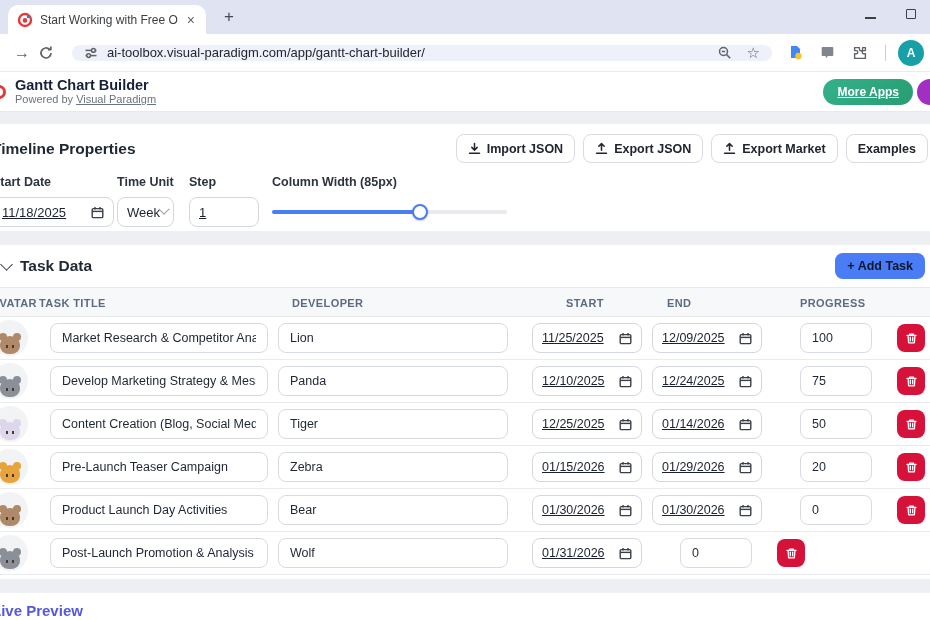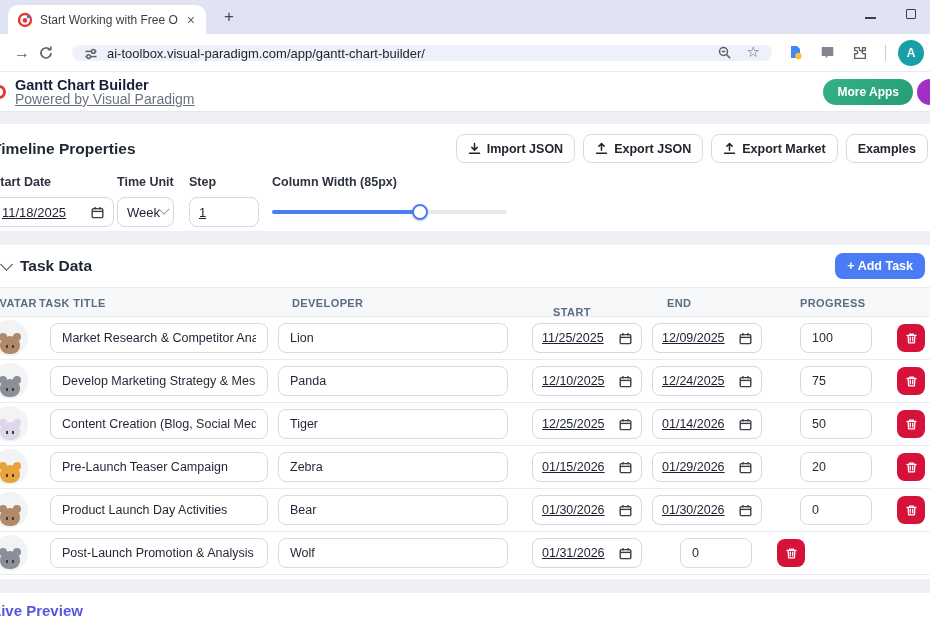--- a/index.html
+++ b/index.html
@@ -16,42 +16,42 @@
   .newtab { position:absolute; left:218px; top:7px; width:22px; height:22px; font-size:17px;
     color:#454b52; text-align:center; line-height:20px; }
   .wincontrols { position:absolute; right:14px; top:9px; display:flex; gap:30px; align-items:center; }
   .win-min { width:11px; height:2px; background:#3c4043; margin-top:7px; }
   .win-max { width:10px; height:10px; border:1.6px solid #3c4043; border-radius:1px; }
 
   .toolbar { height:38px; background:#fff; display:flex; align-items:center; border-bottom:1px solid #e9ebf1; }
   .nav-ic { color:#5f6368; display:flex; align-items:center; justify-content:center; width:24px; }
   .nav-forward { margin-left:10px; font-size:16px; }
   .url-pill { margin-left:14px; width:700px; height:16px; background:#eef1f9; border-radius:15px;
-    display:flex; align-items:flex-end; padding:0 12px; }
+    display:flex; align-items:center; padding:0 12px; }
   .url-text { font-size:13px; color:#23262b; margin-left:9px; flex:1; white-space:nowrap; overflow:hidden; }
   .pill-ic { display:flex; align-items:center; margin-left:14px; color:#5f6368; }
   .star-glyph { font-size:15px; color:#5f6368; }
   .ext-icons { display:flex; align-items:center; margin-left:16px; gap:17px; }
   .vsep { width:1px; height:16px; background:#c6cbe0; margin-left:17px; }
   .profile-avatar { width:26px; height:26px; border-radius:50%; background:#18a0a8; color:#fff;
     font-size:12px; font-weight:700; display:flex; align-items:center; justify-content:center; margin-left:12px; }
 
   
   .app { position:relative; left:-8px; width:938px; }
 
   .app-header { height:40px; background:#fff; border-bottom:1px solid #e7e9ee; display:flex;
     align-items:center; position:relative; }
   .vp-logo { width:14px; height:14px; border-radius:50%; border:3px solid #e53935; flex:0 0 14px; }
   .hgroup { margin-left:9px; }
   .app-title { font-size:14.5px; font-weight:700; color:#17203a; line-height:16px; }
-  .powered { font-size:14px; color:#6b7280; line-height:13px;text-decoration:underline; }
+  .powered { font-size:11px; color:#6b7280; line-height:13px; }
   .powered a { color:#6b7280; }
   .more-apps { position:absolute; right:17px; top:7px; height:26px; padding:0 14px; border:none;
     border-radius:13px; background:linear-gradient(135deg,#35b18b,#279d72); color:#fff; font-size:12px;
-    font-weight:700; font-family:inherit; }
+    font-weight:700; font-family:inherit;text-decoration:underline; }
   .purple-avatar { position:absolute; left:925px; top:7px; width:26px; height:26px; border-radius:50%;
     background:#a12fc4; }
 
   .band { background:#edeff3; }
   .band-1 { height:12px; } .band-2 { height:14px; } .band-3 { height:14px; }
 
   
   .timeline { background:#fff; height:107px; }
   .timeline-head { display:flex; justify-content:space-between; align-items:center; padding:10px 2px 0 0; }
   .section-title { font-size:15.5px; font-weight:700; color:#1f2733; }
@@ -75,26 +75,26 @@
   .slider-fill { position:absolute; top:13px; left:0; height:4px; background:#4a7cf6; border-radius:2px; }
   .slider-thumb { position:absolute; top:7px; width:16px; height:16px; border-radius:50%; background:#fff;
     border:2px solid #4a7cf6; box-shadow:0 1px 2px rgba(0,0,0,.2); margin-left:-8px; }
 
   
   .tasks { background:#fff; }
   .task-head { display:flex; justify-content:space-between; align-items:center; padding:8px 5px 8px 10px; }
   .task-title-wrap { display:flex; align-items:center; gap:9px; }
   .chev-dn { width:9px; height:9px; border-right:1.8px solid #394150; border-bottom:1.8px solid #394150;
     transform:rotate(45deg); margin-top:-4px; }
-  .add-task { height:26px; padding:0 12px; border:none; border-radius:8px; background:#4a7cf6; color:#ffffff;
+  .add-task { height:26px; padding:0 12px; border:none; border-radius:8px; background:#4a7cf6; color:#0f172a;
     font-size:12.5px; font-weight:700; font-family:inherit; }
   .thead { position:relative; height:30px; background:#f7f8fa; border-top:1px solid #e8eaee;
     border-bottom:1px solid #e8eaee; }
   .th { position:absolute; top:9px; font-size:11px; font-weight:700; color:#5b6b83; letter-spacing:.4px; }
-  .th-avatar{left:0;} .th-title{left:47px;} .th-dev{left:300px;} .th-start{left:561px;margin-top:9px;}
+  .th-avatar{left:0;} .th-title{left:47px;} .th-dev{left:300px;} .th-start{left:574px;}
   .th-end{left:675px;} .th-prog{left:808px;}
 
   .trow { display:flex; align-items:center; height:43px; border-bottom:1px solid #e9ebf0; }
   .cell-avatar { width:58px; }
   .avatar { width:36px; height:36px; border-radius:50%; background:#f2f3f5; overflow:hidden;
     display:flex; align-items:flex-end; justify-content:center; }
   .head { width:20px; height:18px; border-radius:50% 50% 45% 45%; position:relative; margin-bottom:2px;
     background-color:var(--c,#b08968);
     background-image:radial-gradient(circle 1.5px at 35% 58%, #453a31 99%, transparent 100%),
                      radial-gradient(circle 1.5px at 65% 58%, #453a31 99%, transparent 100%); }

